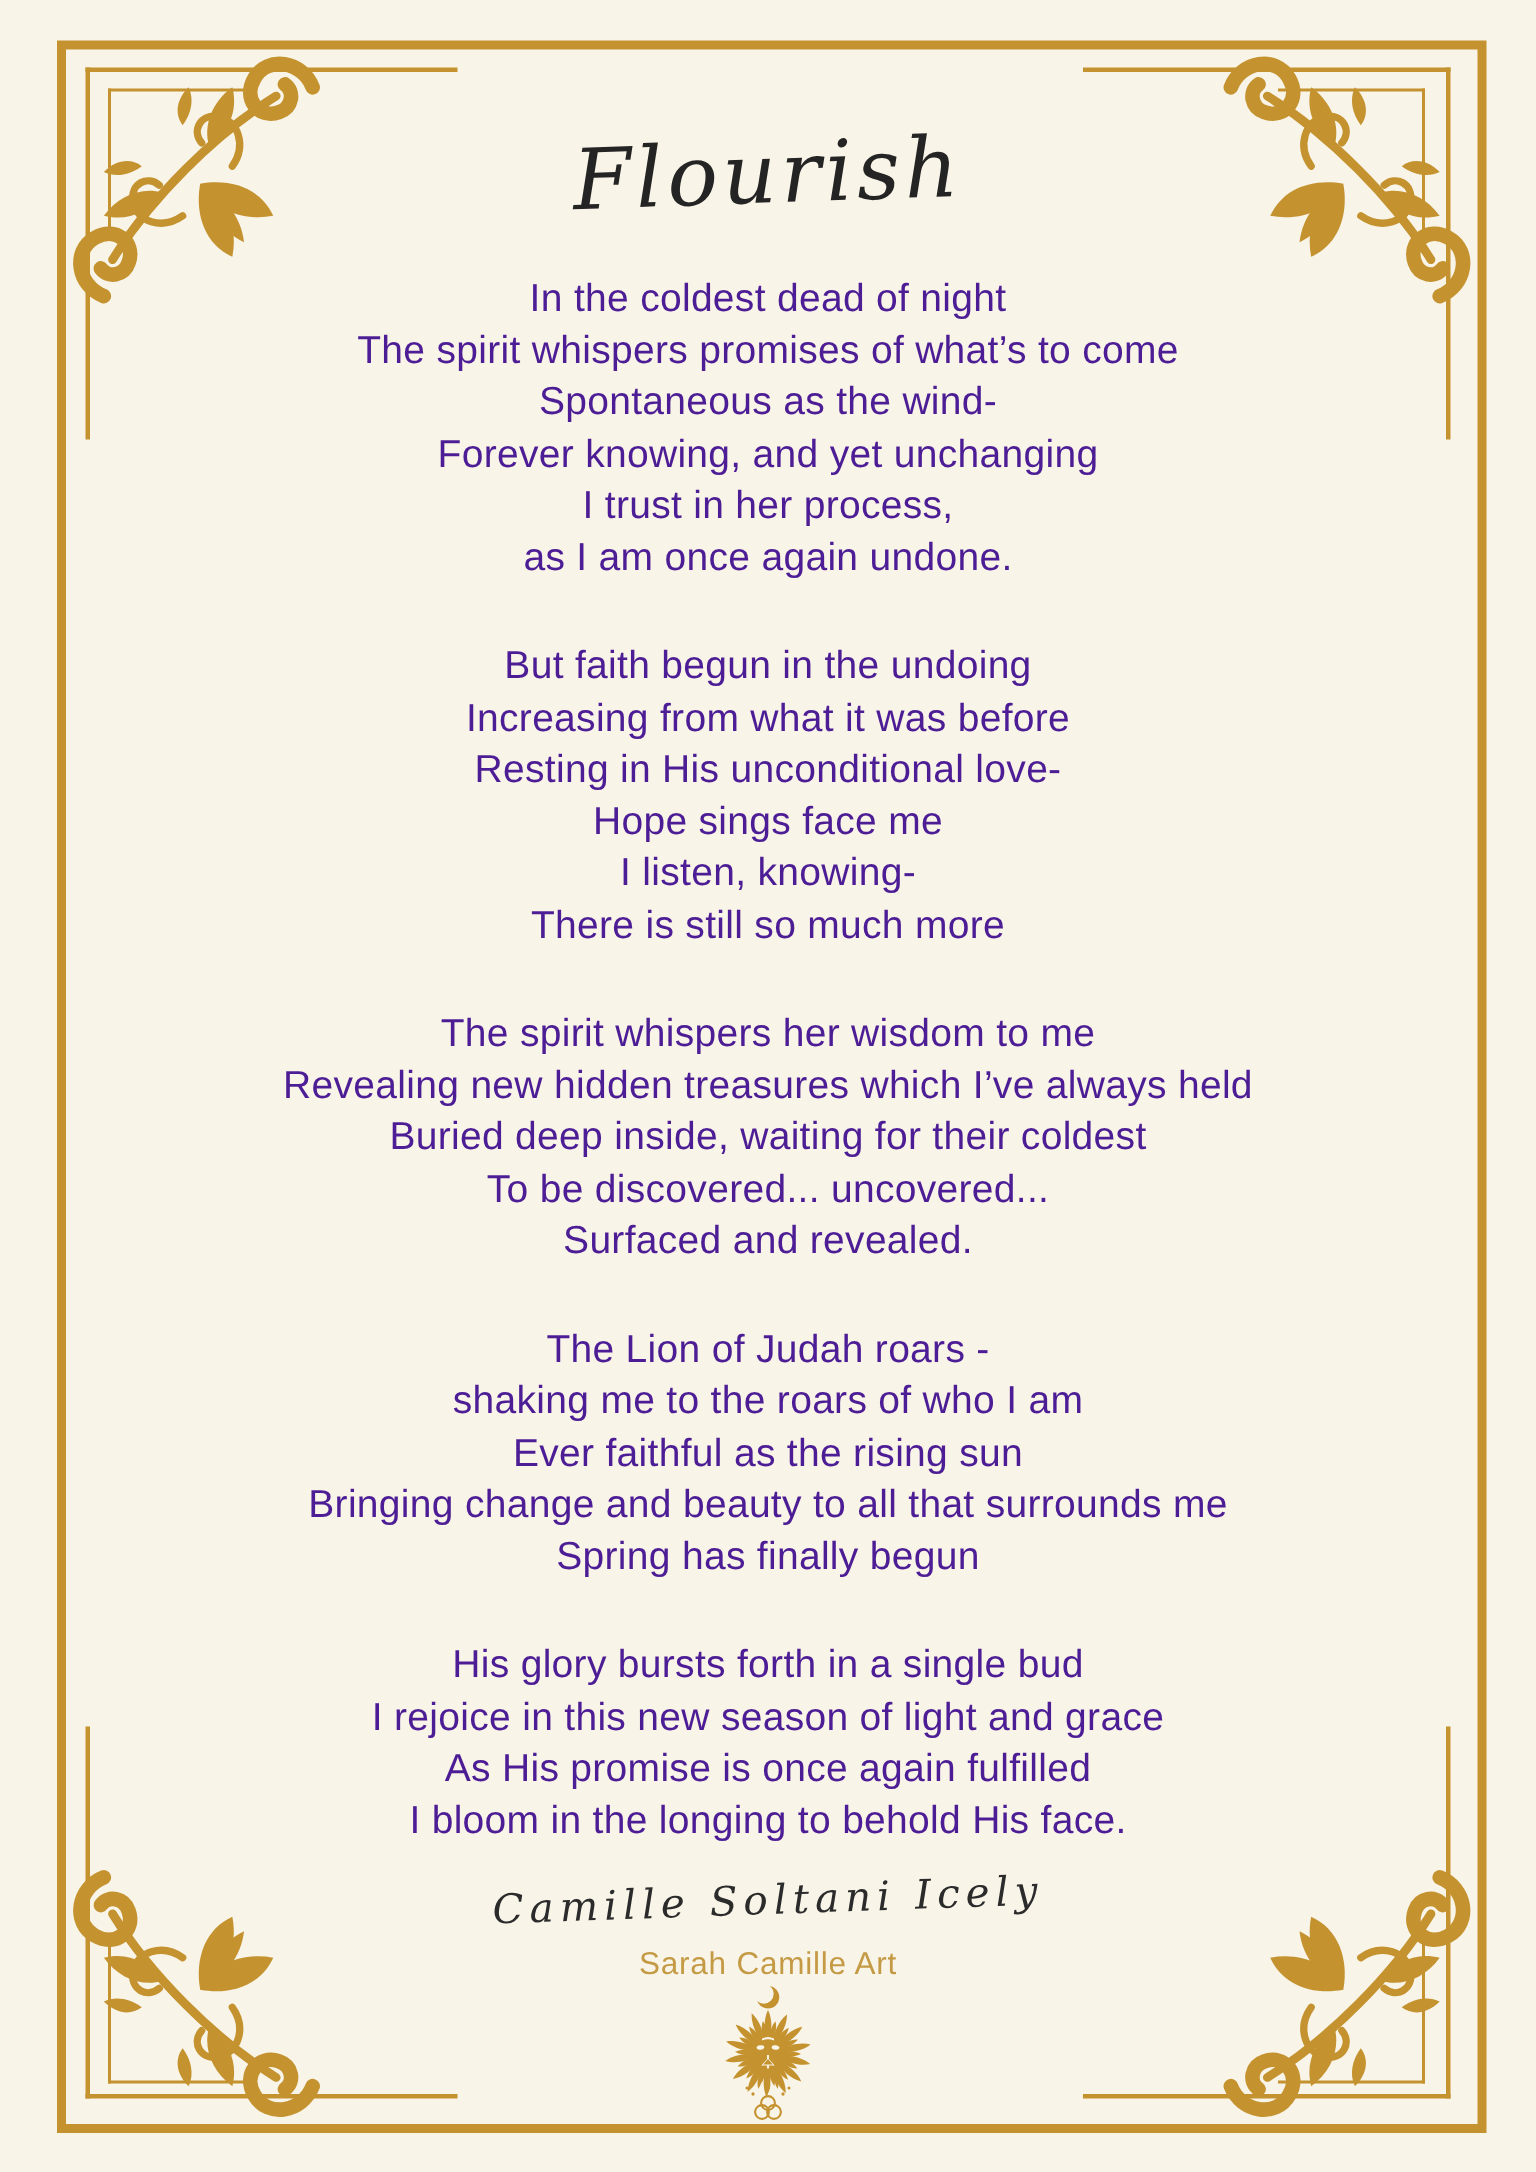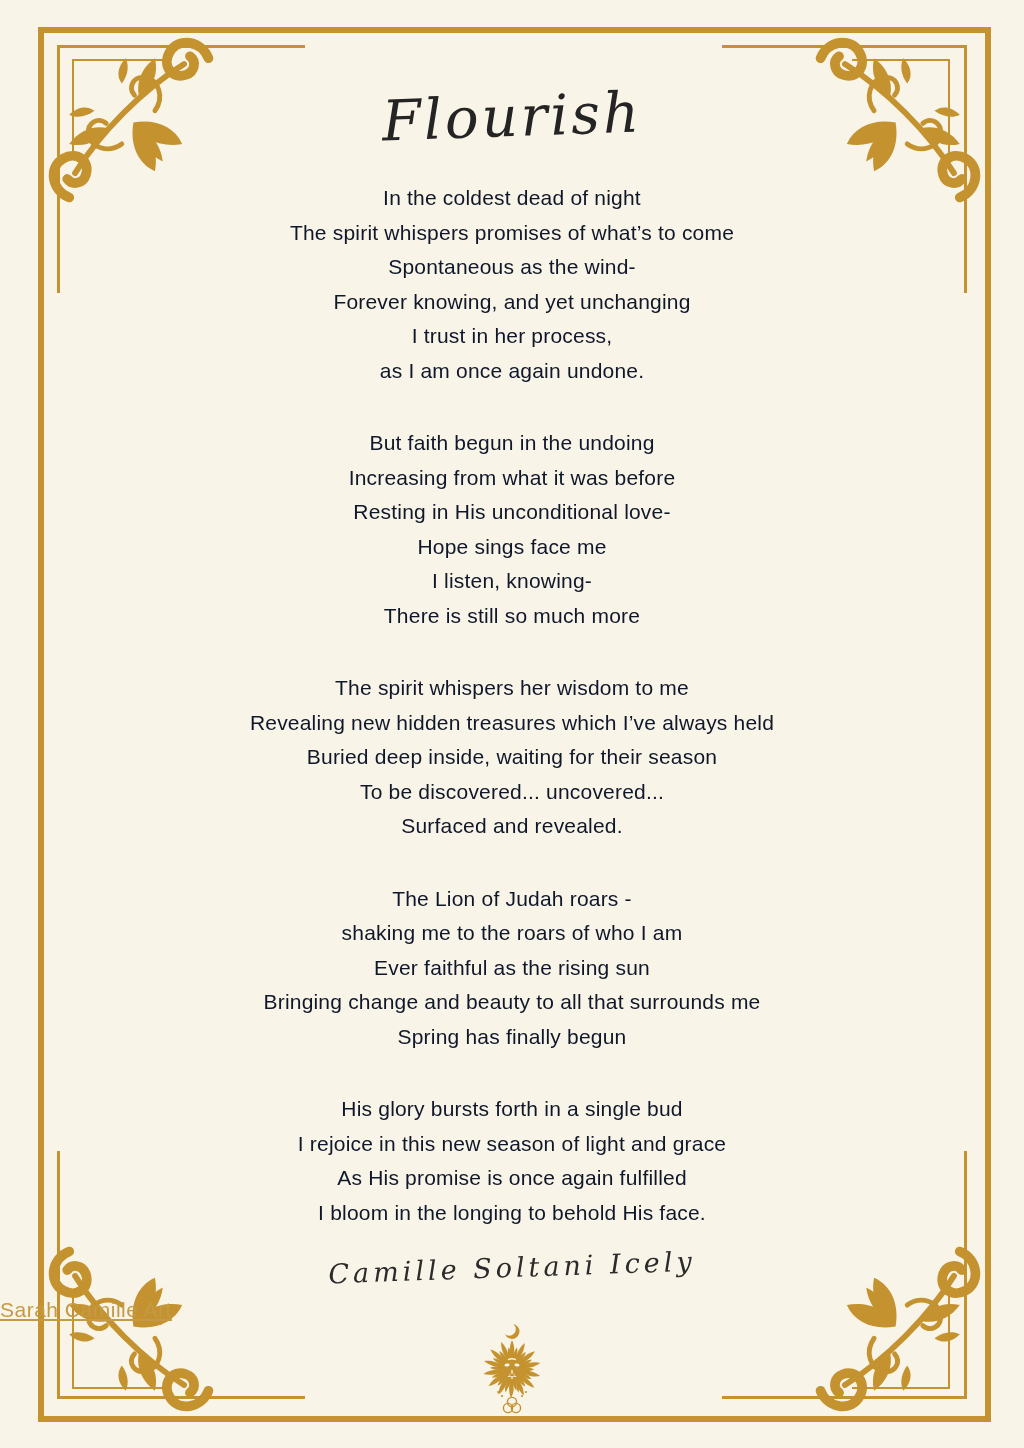--- a/index.html
+++ b/index.html
@@ -54,41 +54,41 @@
     letter-spacing:3px;
     color:#242424;
     transform:rotate(-2deg);
   }
   .poem {
     position:absolute; top:181px; left:0; width:100%;
     text-align:center;
   }
   .stanza { margin-bottom:38px; }
   .line {
-    font-size:21px;
+    font-size:26px;
     line-height:34.5px;
     letter-spacing:0.2px;
-    color:#0f172a;
+    color:#4c1d95;
   }
   .sig-script {
     position:absolute; top:1252px; left:0; width:100%;
     text-align:center;
     font-family:"DejaVu Serif", serif;
     font-style:italic;
     font-size:27px;
     letter-spacing:4px;
     color:#2b2b2b;
     transform:rotate(-2deg);
   }
   .sig-studio {
     position:absolute; top:1298px; left:0; width:100%;
+    text-align:center;
     font-size:21px;
     letter-spacing:0.5px;
     color:#C49A45;
-    text-decoration:underline;
   }
   .lion-wrap {
     position:absolute; top:1322px; left:50%; transform:translateX(-50%);
     width:110px; height:92px;
   }
 </style>
 </head>
 <body>
 
 <div class="page">
@@ -208,21 +208,21 @@
       <div class="line">But faith begun in the undoing</div>
       <div class="line">Increasing from what it was before</div>
       <div class="line">Resting in His unconditional love-</div>
       <div class="line">Hope sings face me</div>
       <div class="line">I listen, knowing-</div>
       <div class="line">There is still so much more</div>
     </div>
     <div class="stanza">
       <div class="line">The spirit whispers her wisdom to me</div>
       <div class="line">Revealing new hidden treasures which I’ve always held</div>
-      <div class="line">Buried deep inside, waiting for their season</div>
+      <div class="line">Buried deep inside, waiting for their coldest</div>
       <div class="line">To be discovered... uncovered...</div>
       <div class="line">Surfaced and revealed.</div>
     </div>
     <div class="stanza">
       <div class="line">The Lion of Judah roars -</div>
       <div class="line">shaking me to the roars of who I am</div>
       <div class="line">Ever faithful as the rising sun</div>
       <div class="line">Bringing change and beauty to all that surrounds me</div>
       <div class="line">Spring has finally begun</div>
     </div>

